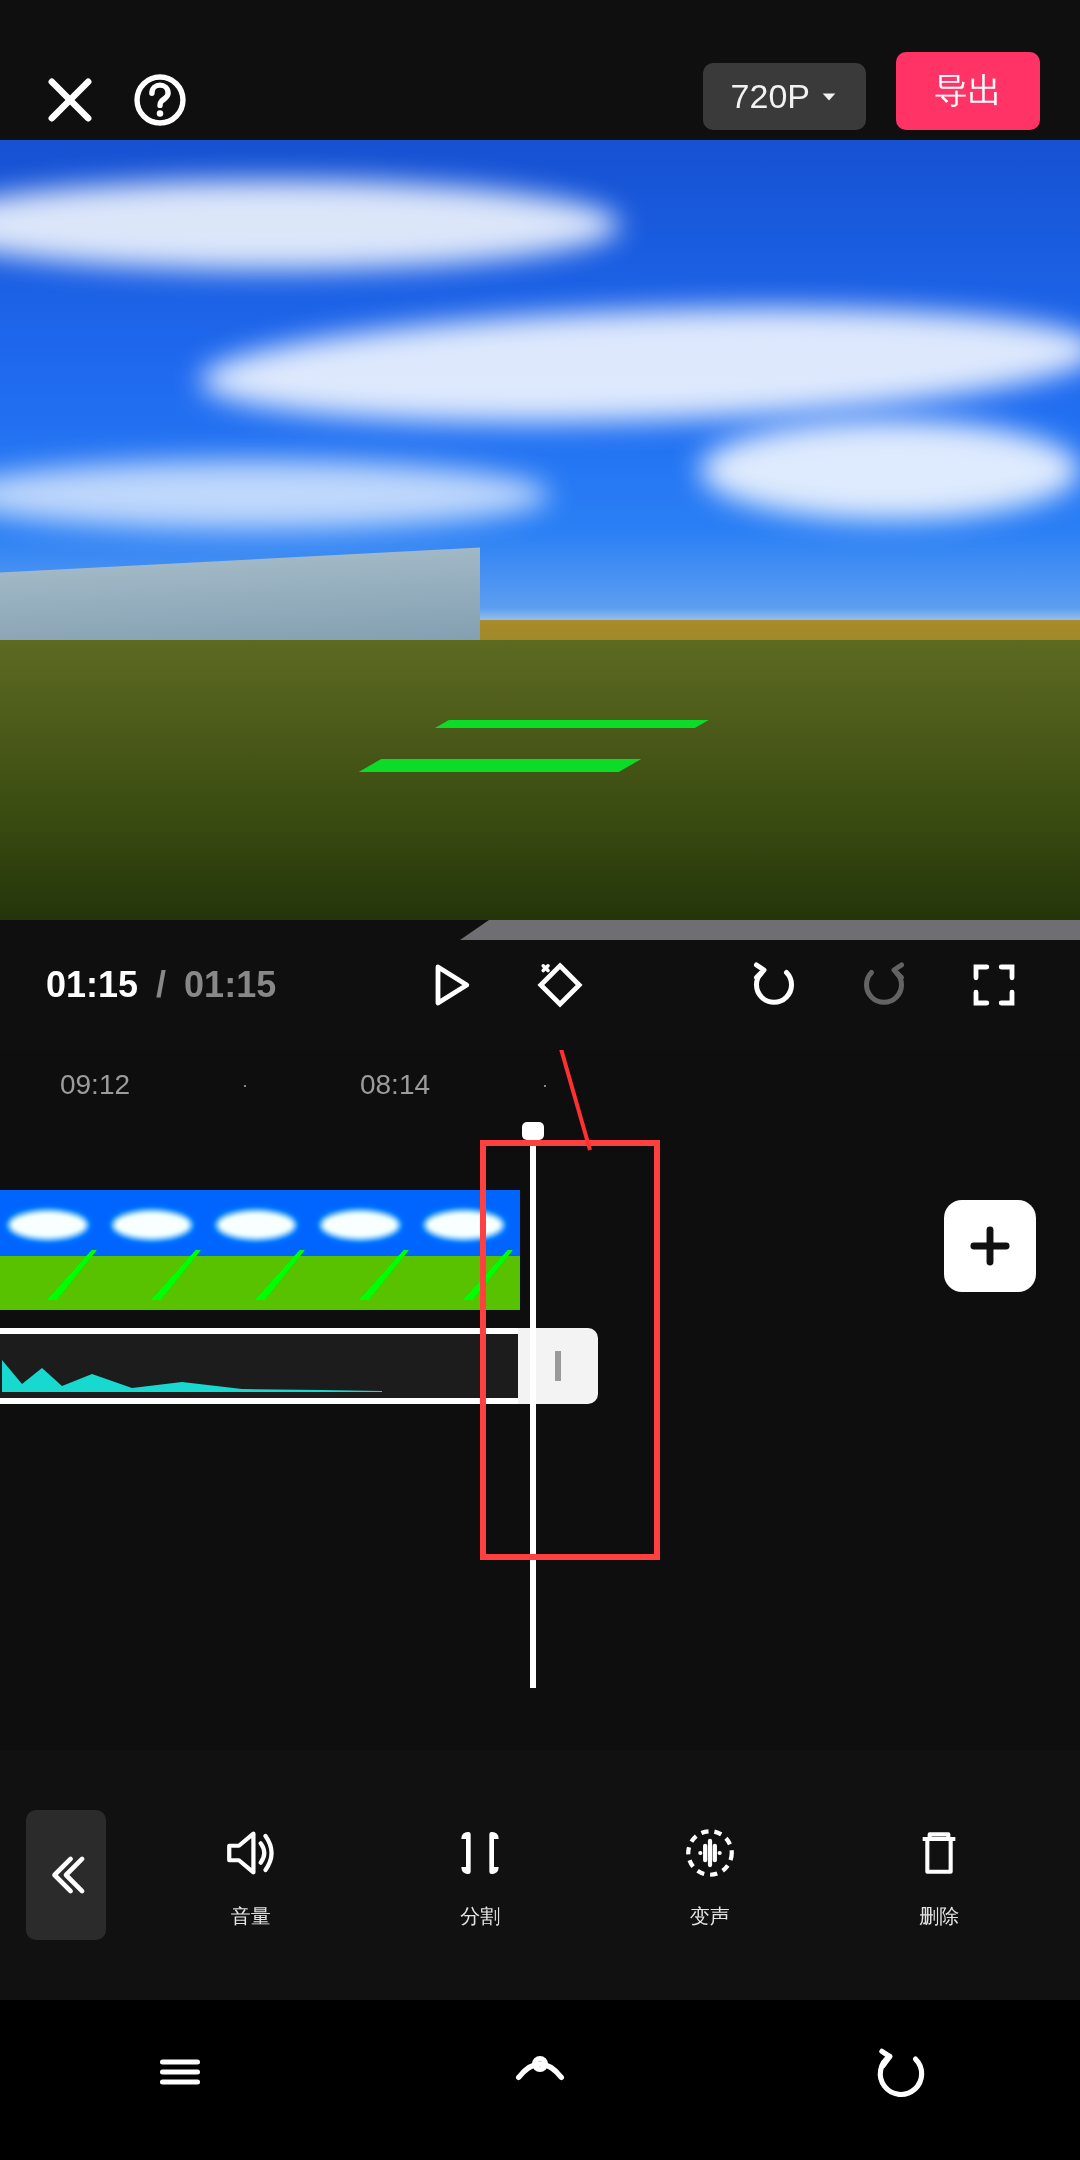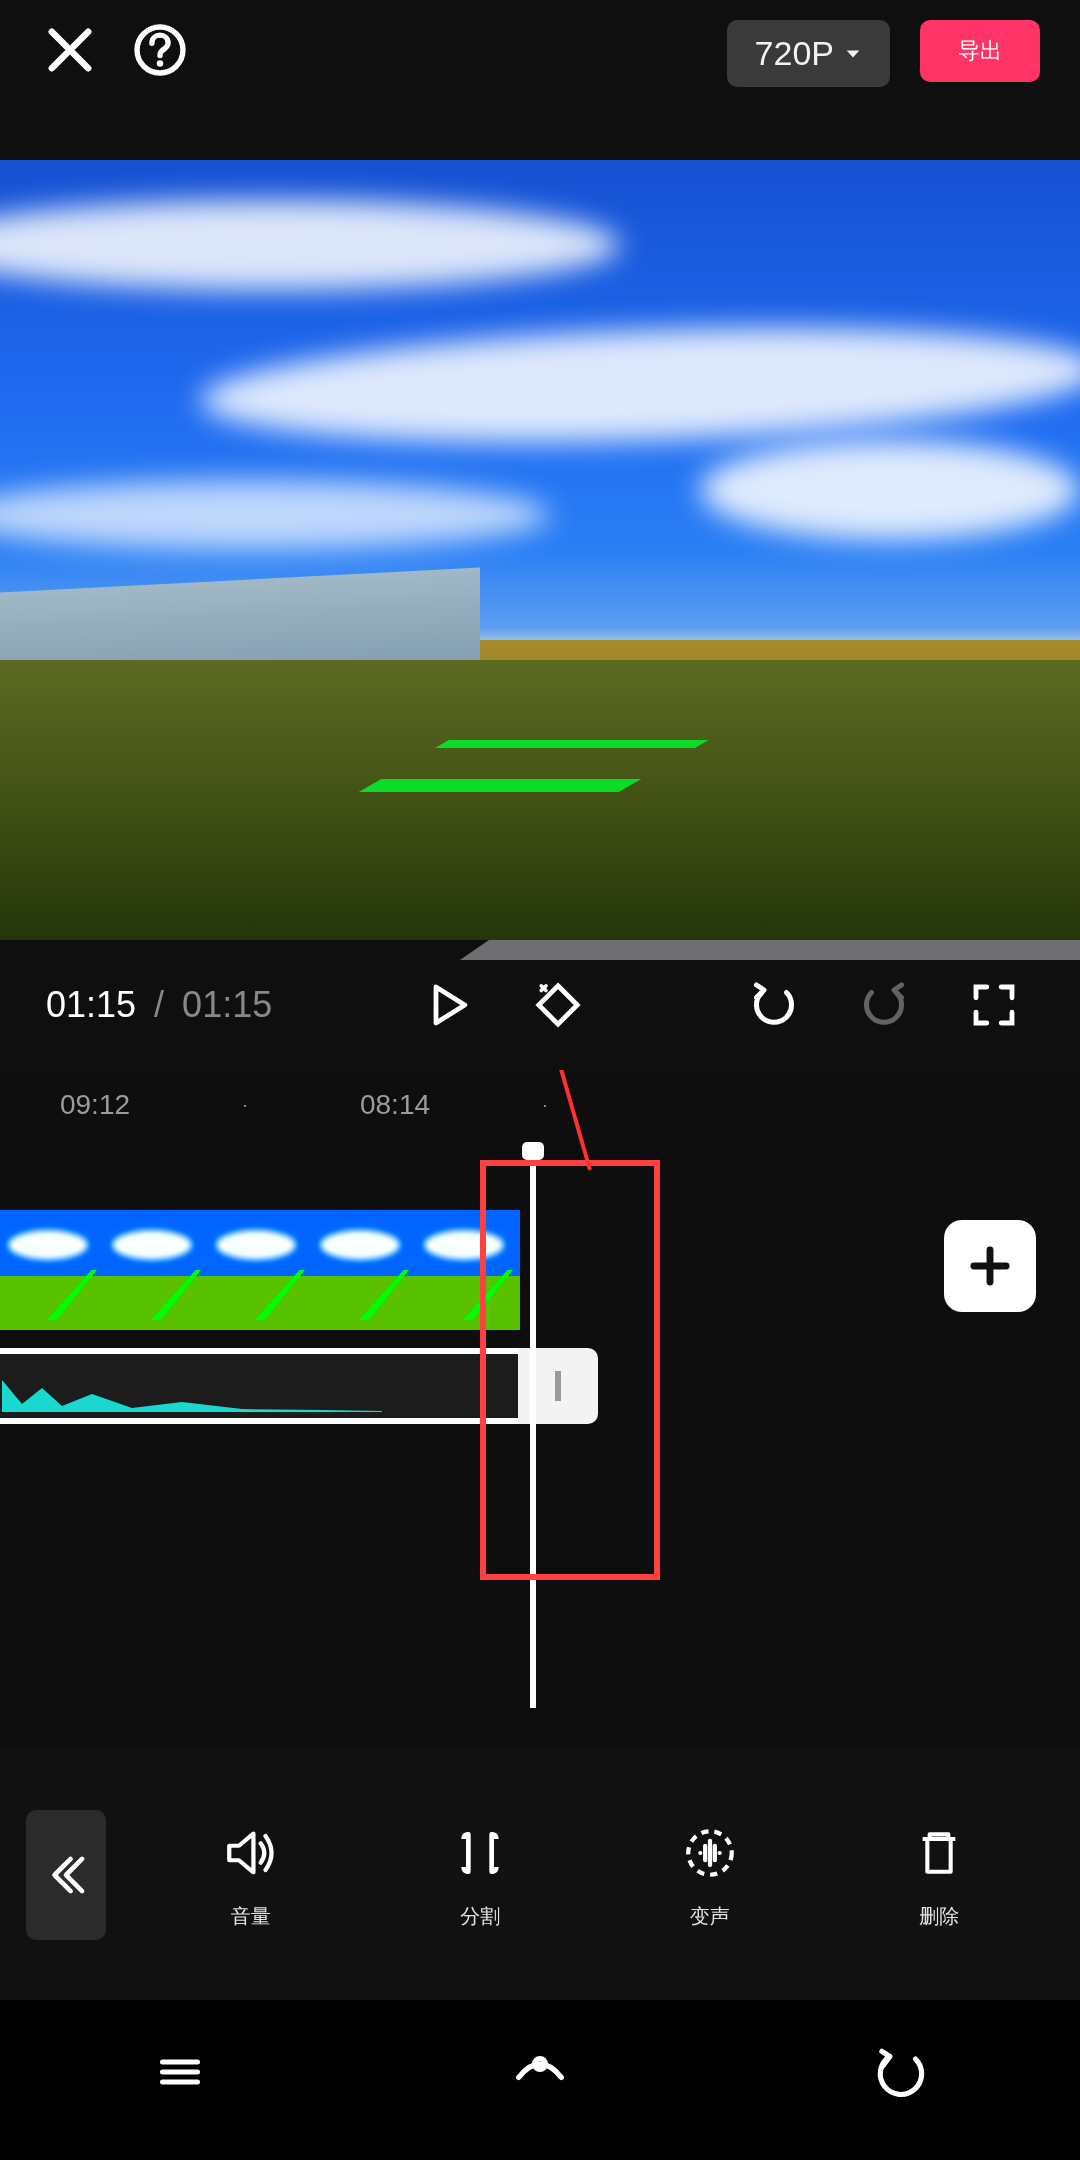--- a/index.html
+++ b/index.html
@@ -1,42 +1,42 @@
 <!DOCTYPE html>
 <html><head>
 <meta charset="utf-8">
 <style>
   * { margin:0; padding:0; box-sizing:border-box; -webkit-font-smoothing:antialiased; }
   html,body { width:1080px; height:2160px; background:#000; font-family:-apple-system,"PingFang SC","Helvetica Neue",Arial,sans-serif; color:#fff; overflow:hidden; }
   .app { width:1080px; height:2160px; display:flex; flex-direction:column; background:#0f0f0f; }
 
   
-  .header { height:130px; display:flex; align-items:flex-start; padding:0 40px; gap:30px;margin-top:20px; }
+  .header { height:130px; display:flex; align-items:flex-end; padding:0 40px; gap:30px; }
   .hdr-icon { width:60px; height:60px; display:flex; align-items:center; justify-content:center; }
   .spacer { flex:1; }
   .res-btn { background:#3a3a3a; border-radius:10px; padding:14px 28px; display:flex; align-items:center; gap:10px; font-size:34px; color:#f2f2f2; font-weight:500; }
   .res-btn svg { width:18px; height:18px; }
-  .export-btn { background:#ff3366; border-radius:10px; padding:16px 38px; font-size:22px; color:#fff; font-weight:500; }
+  .export-btn { background:#ff3366; border-radius:10px; padding:16px 38px; font-size:34px; color:#fff; font-weight:500; }
 
   
   .preview { height:780px; background:#000; position:relative; margin-top:10px; }
   .sky { position:absolute; inset:0; background:linear-gradient(180deg,#1651d2 0%,#1f6af0 30%,#2a7ff5 50%,#5d9ef0 60%,#a7c7e8 62%,#6a5d3f 64%,#3d5821 75%,#2d4a18 100%); }
   .cloud { position:absolute; background:#fff; filter:blur(14px); border-radius:50%; opacity:.85; }
   .c1 { top:40px; left:-80px; width:700px; height:90px; }
   .c2 { top:170px; left:200px; width:900px; height:110px; transform:rotate(-2deg);}
   .c3 { top:320px; left:-50px; width:600px; height:70px; opacity:.7;}
   .c4 { top:280px; left:700px; width:380px; height:100px; }
   .water { position:absolute; left:0; top:420px; width:480px; height:120px; background:linear-gradient(180deg,#a1b8c6,#7a98ab); transform:skewY(-3deg); }
   .road { position:absolute; right:0; top:500px; width:620px; height:300px; background:#6f6f73; clip-path:polygon(70% 0,100% 0,100% 100%,0 100%);}
   .fence { position:absolute; right:250px; top:510px; width:260px; height:260px; background:linear-gradient(180deg,transparent 0 45%,#0bdc28 45% 50%,transparent 50% 70%,#0bdc28 70% 78%,transparent 78%); transform:skewX(-60deg) scaleY(.6); transform-origin:top right;}
   .grass-dark { position:absolute; left:0; bottom:0; width:100%; height:280px; background:linear-gradient(180deg,#5d6a22 0%,#3c4d12 60%,#24350a 100%);}
   .grass-light { position:absolute; left:0; top:480px; width:100%; height:120px; background:linear-gradient(180deg,#a88b2a,#7d7a24); }
 
   
-  .playbar { height:130px; display:flex; align-items:center; padding:0 46px; gap:12px; background:#0f0f0f;}
+  .playbar { height:130px; display:flex; align-items:center; padding:0 46px; gap:12px; background:#0f0f0f;font-weight:bold;}
   .time-cur { font-size:36px; color:#fff; }
   .time-sep { font-size:36px; color:#888; margin:0 6px;}
   .time-tot { font-size:36px; color:#888; }
   .pb-icon { width:80px; height:80px; display:flex; align-items:center; justify-content:center; }
   .pb-group { display:flex; gap:30px; }
   .dim { opacity:.35; }
 
   
   .timeline { flex:1; position:relative; background:#0e0e0e; overflow:hidden; }
   .ruler { height:70px; display:flex; align-items:center; gap:0; padding-left:20px; color:#9c9c9c; font-size:28px; }

